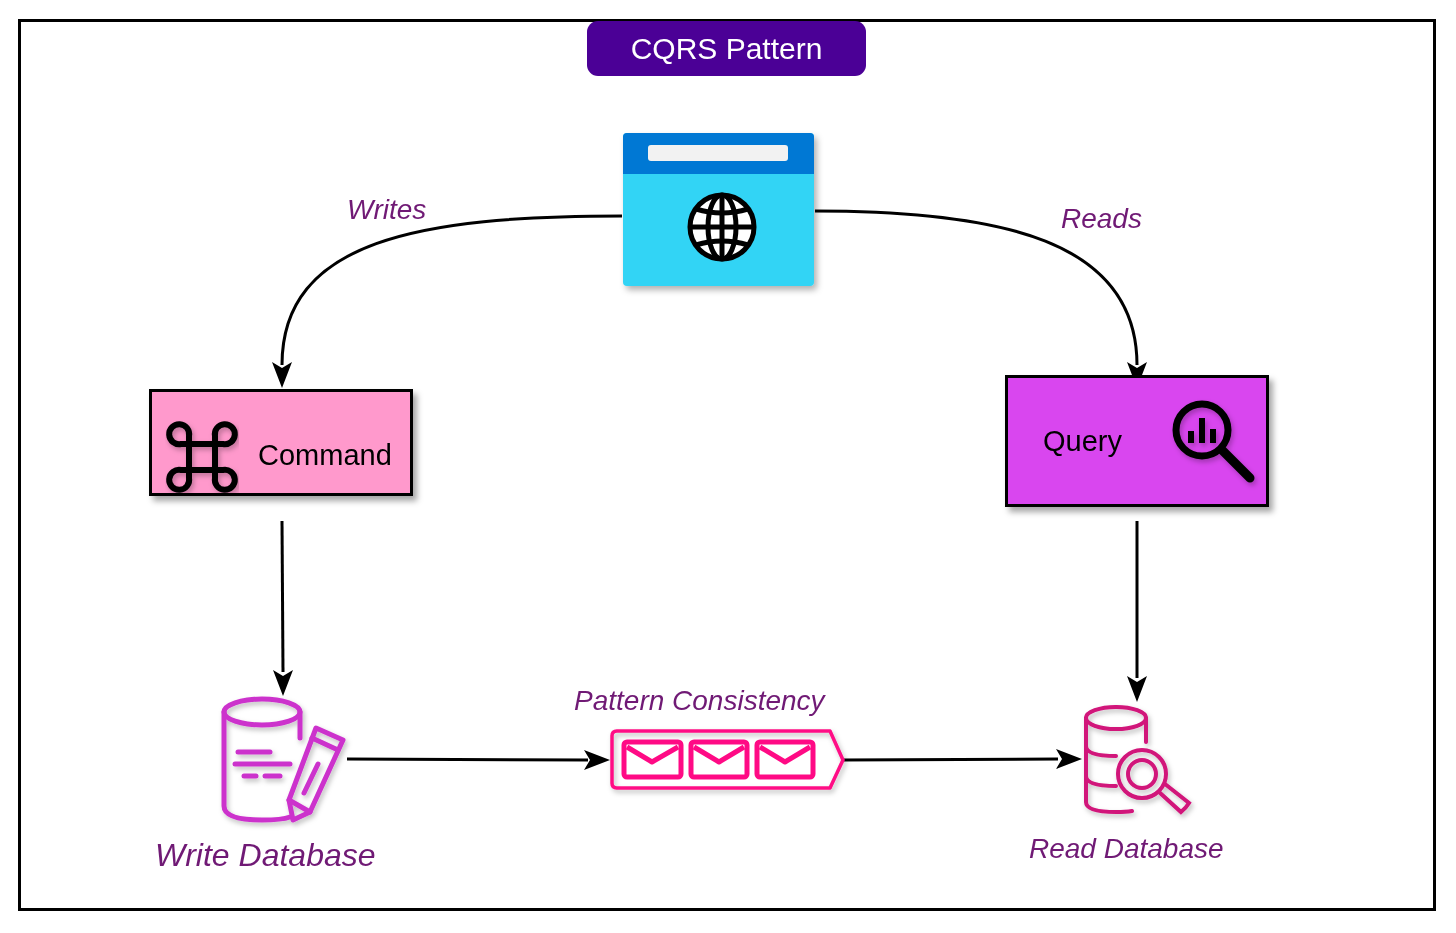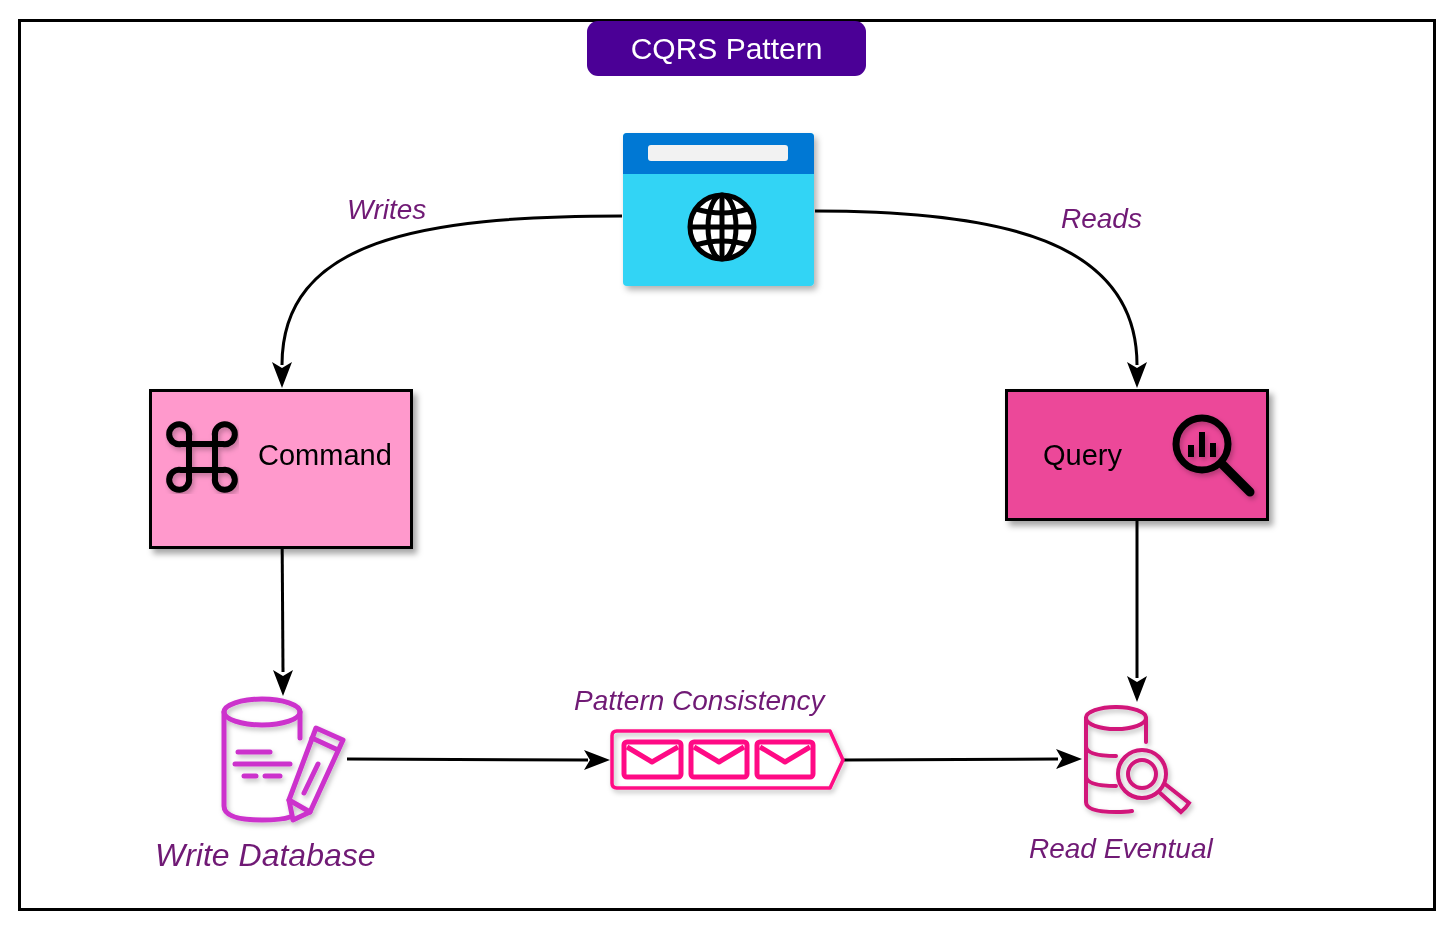--- a/index.html
+++ b/index.html
@@ -122,41 +122,41 @@
     <circle cx="1142" cy="774" r="14"></circle>
     <path d="M1159,792 L1181,812 Q1186,808 1189,803 L1165,784"></path>
   </g>
 </svg>
 
 <div class="title-badge">CQRS Pattern</div>
 
 <div class="label" style="left:347px; top:194px; font-size:28px;">Writes</div>
 <div class="label" style="left:1061px; top:203px; font-size:28px;">Reads</div>
 
-<div class="box" style="left:149px; top:389px; width:264px; height:160px; background:#ff99cc;">
+<div class="box" style="left:149px; top:389px; width:264px; height:107px; background:#ff99cc;">
   <svg style="position:absolute; left:13px; top:28px;" width="74" height="74" viewBox="0 0 74 74">
     <g fill="none" stroke="#000" stroke-width="6" filter="url(#softshadow)">
       <path d="M24,24 H50 V50 H24 Z"></path>
       <path d="M24,24 V16 A10,10 0 1 0 16,24 H24"></path>
       <path d="M50,24 V16 A10,10 0 1 1 58,24 H50"></path>
       <path d="M24,50 V58 A10,10 0 1 1 16,50 H24"></path>
       <path d="M50,50 V58 A10,10 0 1 0 58,50 H50"></path>
     </g>
   </svg>
   <span class="text" style="left:106px; top:47px;">Command</span>
 </div>
 
-<div class="box" style="left:1005px; top:389px; width:264px; height:132px; background:#ec4899;">
+<div class="box" style="left:1005px; top:375px; width:264px; height:132px; background:#d946ef;">
   <span class="text" style="left:35px; top:47px;">Query</span>
   <svg style="position:absolute; left:160px; top:18px;" width="96" height="96" viewBox="0 0 96 96">
     <g filter="url(#softshadow)">
       <circle cx="34" cy="34" r="26" fill="none" stroke="#000" stroke-width="7"></circle>
       <rect x="20" y="35" width="6" height="12" fill="#000"></rect>
       <rect x="31" y="22" width="6" height="25" fill="#000"></rect>
       <rect x="42" y="33" width="6" height="14" fill="#000"></rect>
       <line x1="54" y1="54" x2="82" y2="82" stroke="#000" stroke-width="9" stroke-linecap="round"></line>
     </g>
   </svg>
 </div>
 
 <div class="label" style="left:574px; top:685px; font-size:28px;">Pattern Consistency</div>
 <div class="label" style="left:155px; top:837px; font-size:32px;">Write Database</div>
-<div class="label" style="left:1029px; top:833px; font-size:28px;">Read Eventual</div>
+<div class="label" style="left:1029px; top:833px; font-size:28px;">Read Database</div>
 
 </body></html>

